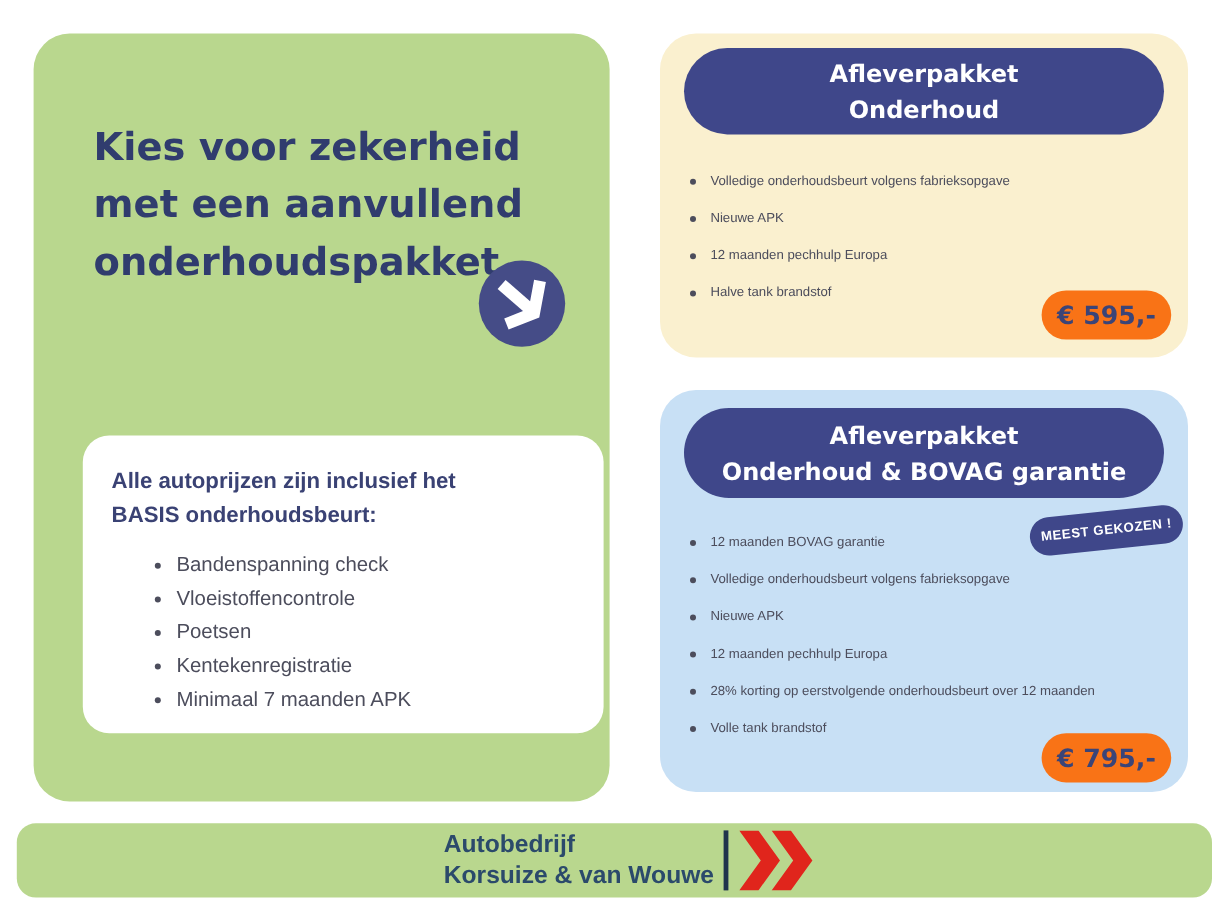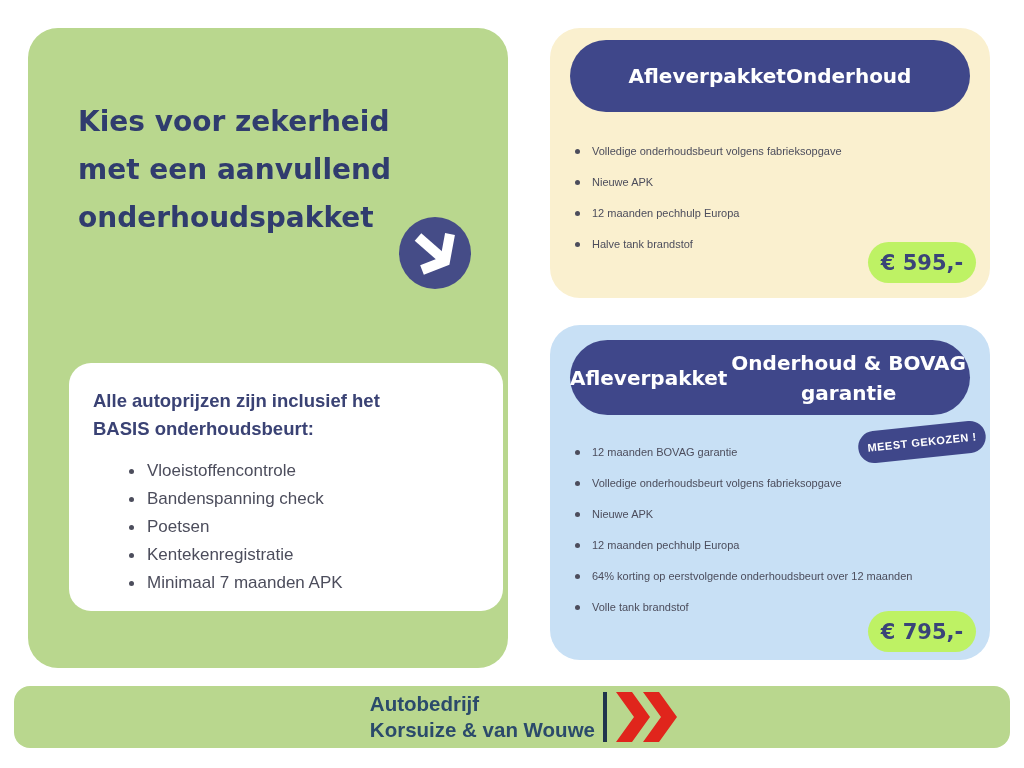--- a/index.html
+++ b/index.html
@@ -11,21 +11,21 @@
   }
 
   
   .green-panel {
     position: absolute; left: 28px; top: 28px; width: 480px; height: 640px;
     background: #b9d78e; border-radius: 30px;
   }
   .intro-heading {
     position: absolute; left: 50px; top: 70px; width: 410px;
     font-family: "DejaVu Sans", sans-serif; font-weight: bold;
-    font-size: 28px; line-height: 48px; color: #303c6e;
+    font-size: 32px; line-height: 48px; color: #303c6e;
   }
   .arrow-circle {
     position: absolute; left: 371px; top: 189px; width: 72px; height: 72px;
     border-radius: 50%; background: #454c87;
   }
   .arrow-circle svg { position: absolute; left: 0; top: 0; }
 
   .basis-box {
     position: absolute; left: 41px; top: 335px; width: 434px; height: 248px;
     background: #ffffff; border-radius: 22px; padding: 24px 22px 0 24px;
@@ -47,36 +47,36 @@
   
   .card {
     position: absolute; left: 550px; width: 440px; border-radius: 30px;
   }
   .card-yellow { top: 28px; height: 270px; background: #faf0cf; }
   .card-blue   { top: 325px; height: 335px; background: #c8e0f5; }
 
   .title-pill {
     position: absolute; left: 20px; width: 400px;
     background: #3f478a; border-radius: 40px;
-    display: flex; flex-direction: row; justify-content: center; align-items: center;
+    display: flex; flex-direction: column; justify-content: center; align-items: center;
     font-family: "DejaVu Sans", sans-serif; font-weight: bold;
     font-size: 20px; line-height: 30px; color: #ffffff; text-align: center;
   }
   .card-yellow .title-pill { top: 12px; height: 72px; }
   .card-blue   .title-pill { top: 15px; height: 75px; }
 
   .card .bullet-list { position: absolute; left: 25px; margin: 0; width: 397px; }
   .card .bullet-list li { font-size: 11px; line-height: 31px; padding-left: 17px; }
   .card .bullet-list li::before { top: 13px; width: 5px; height: 5px; }
   .card-yellow .bullet-list { top: 108px; }
   .card-blue   .bullet-list { top: 112px; }
 
   .price-pill {
     position: absolute; left: 318px; width: 108px; height: 41px;
-    background: #bef264; border-radius: 24px;
+    background: #f97316; border-radius: 24px;
     display: flex; align-items: center; justify-content: center;
     font-family: "DejaVu Sans", sans-serif; font-weight: bold;
     font-size: 21px; color: #3a4478;
   }
   .card-yellow .price-pill { top: 214px; }
   .card-blue   .price-pill { top: 286px; }
 
   .badge {
     position: absolute; left: 308px; top: 101px; width: 128px; height: 32px;
     background: #3f478a; border-radius: 16px; transform: rotate(-6deg);
@@ -121,22 +121,22 @@
         </g>
       </svg>
     </div>
 
     <div class="basis-box">
       <div class="basis-heading">
         <div>Alle autoprijzen zijn inclusief het</div>
         <div>BASIS onderhoudsbeurt:</div>
       </div>
       <ul class="bullet-list">
+        <li>Bandenspanning check</li>
         <li>Vloeistoffencontrole</li>
-        <li>Bandenspanning check</li>
         <li>Poetsen</li>
         <li>Kentekenregistratie</li>
         <li>Minimaal 7 maanden APK</li>
       </ul>
     </div>
   </div>
 
   <div class="card card-yellow">
     <div class="title-pill">
       <div>Afleverpakket</div>
@@ -155,21 +155,21 @@
     <div class="title-pill">
       <div>Afleverpakket</div>
       <div>Onderhoud &amp; BOVAG garantie</div>
     </div>
     <div class="badge">MEEST GEKOZEN !</div>
     <ul class="bullet-list">
       <li>12 maanden BOVAG garantie</li>
       <li>Volledige onderhoudsbeurt volgens fabrieksopgave</li>
       <li>Nieuwe APK</li>
       <li>12 maanden pechhulp Europa</li>
-      <li>64% korting op eerstvolgende onderhoudsbeurt over 12 maanden</li>
+      <li>28% korting op eerstvolgende onderhoudsbeurt over 12 maanden</li>
       <li>Volle tank brandstof</li>
     </ul>
     <div class="price-pill">€ 795,-</div>
   </div>
 
   <div class="footer-bar">
     <div class="company">
       <div>Autobedrijf</div>
       <div>Korsuize &amp; van Wouwe</div>
     </div>

